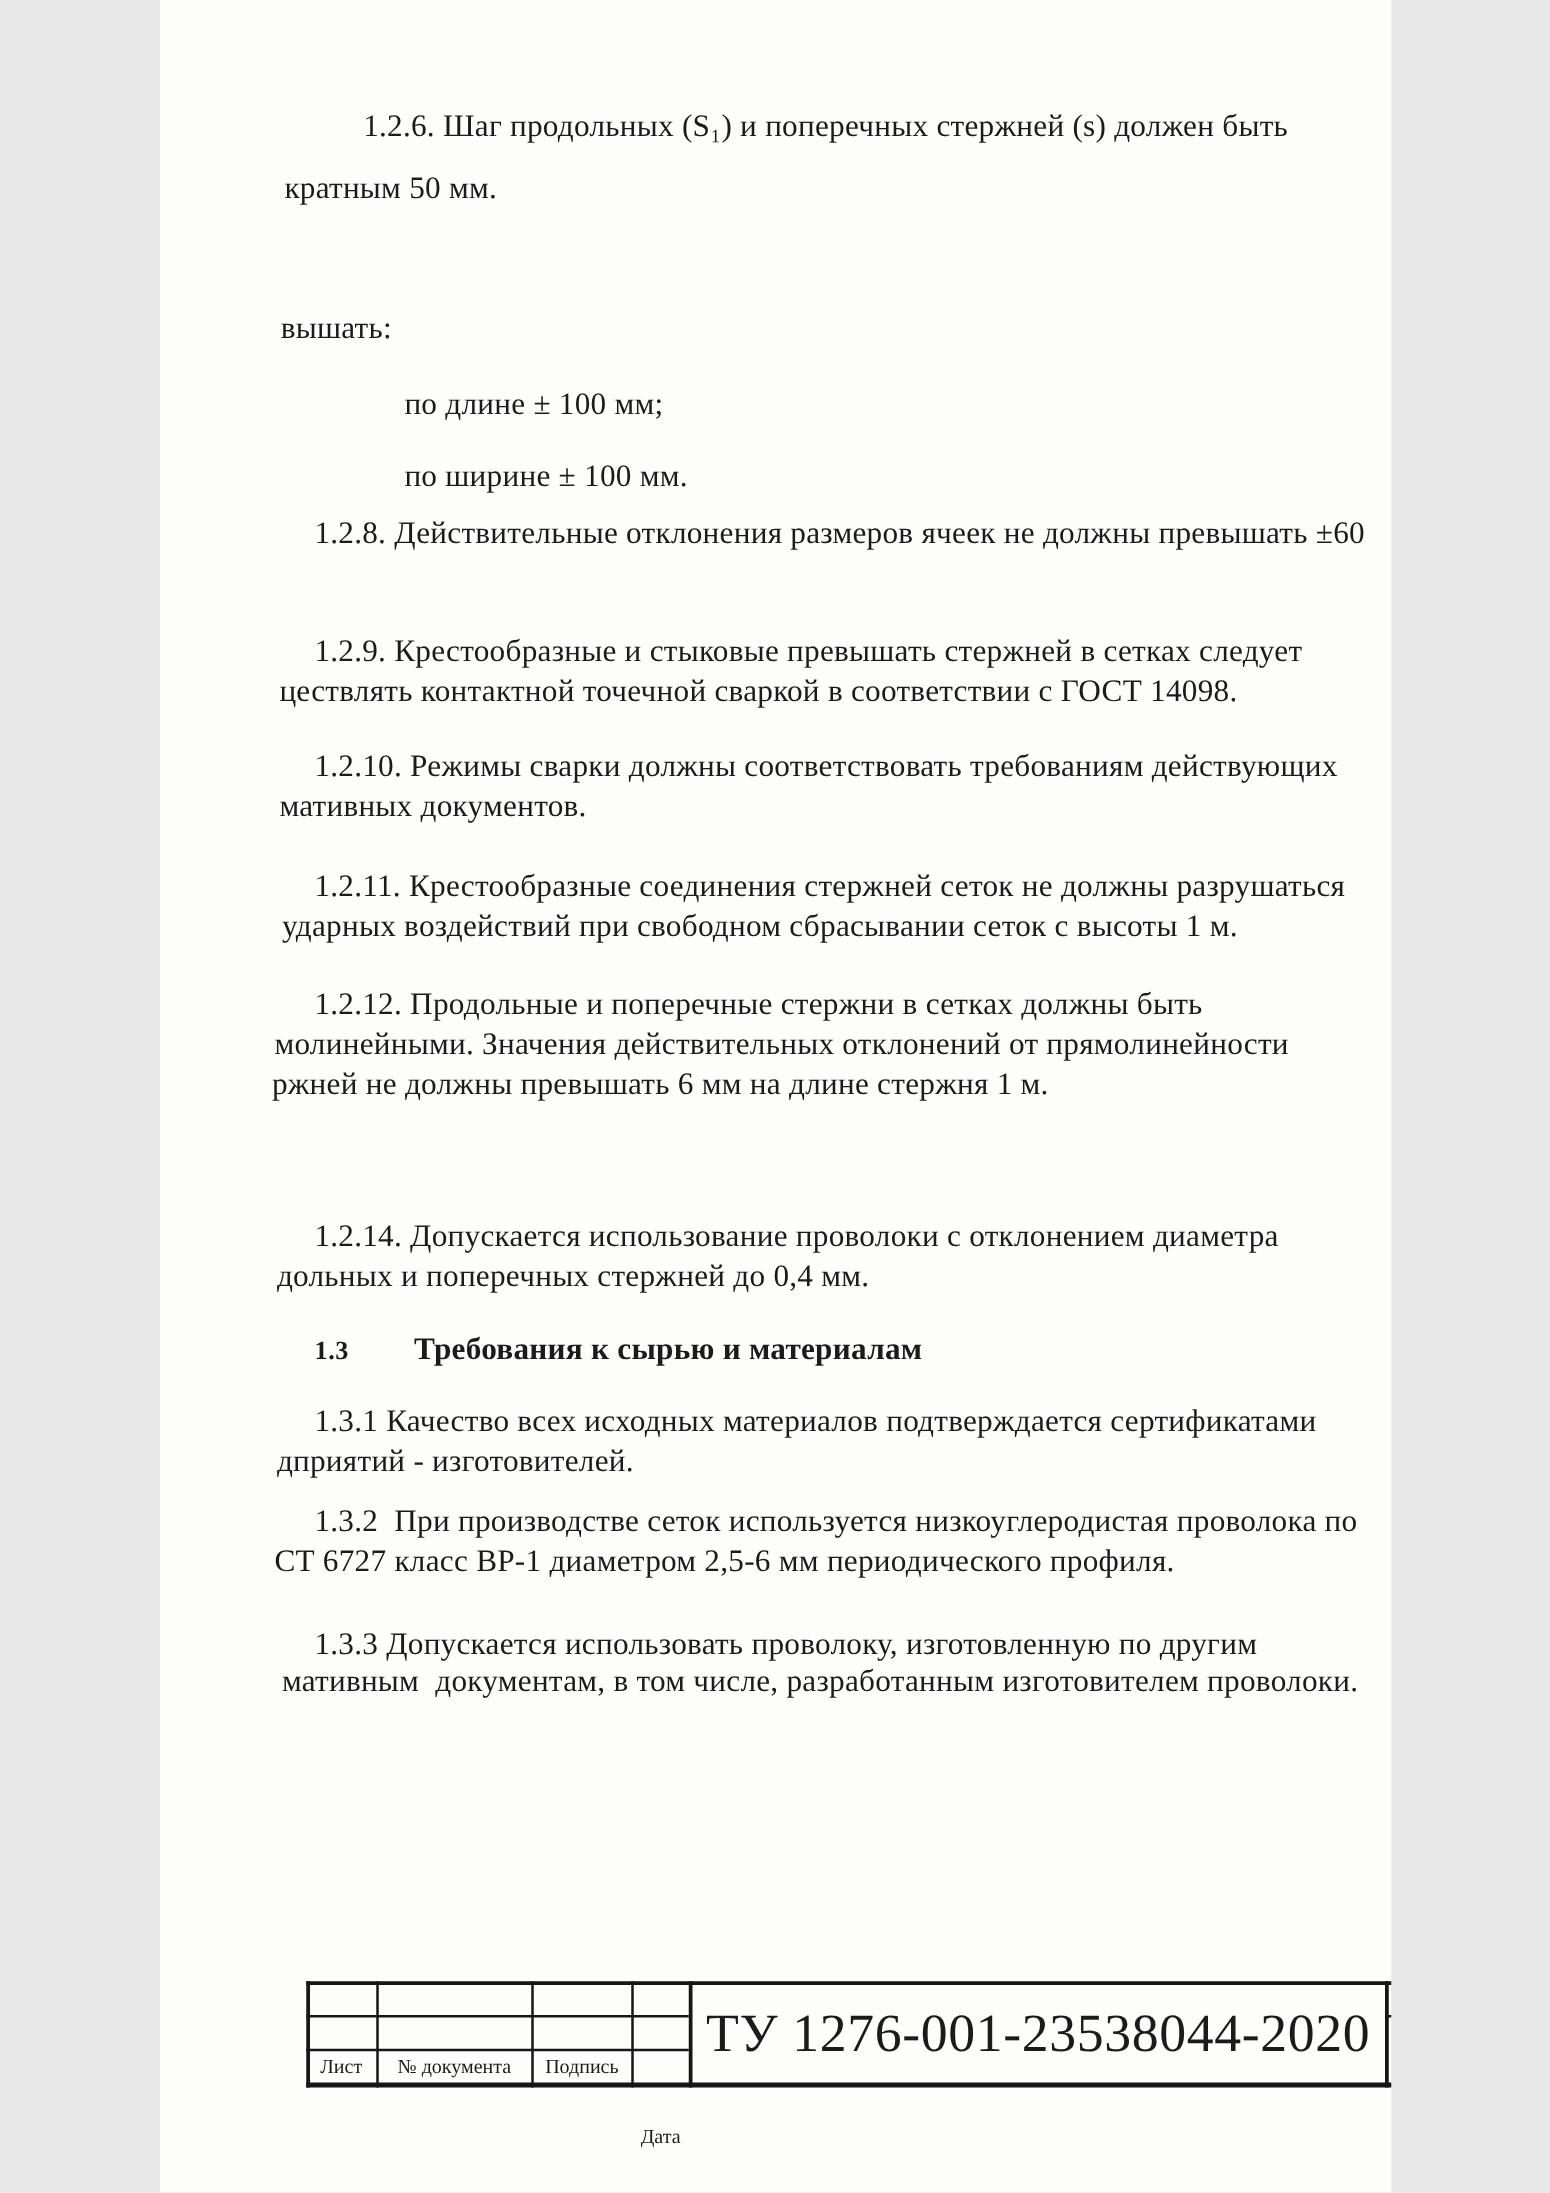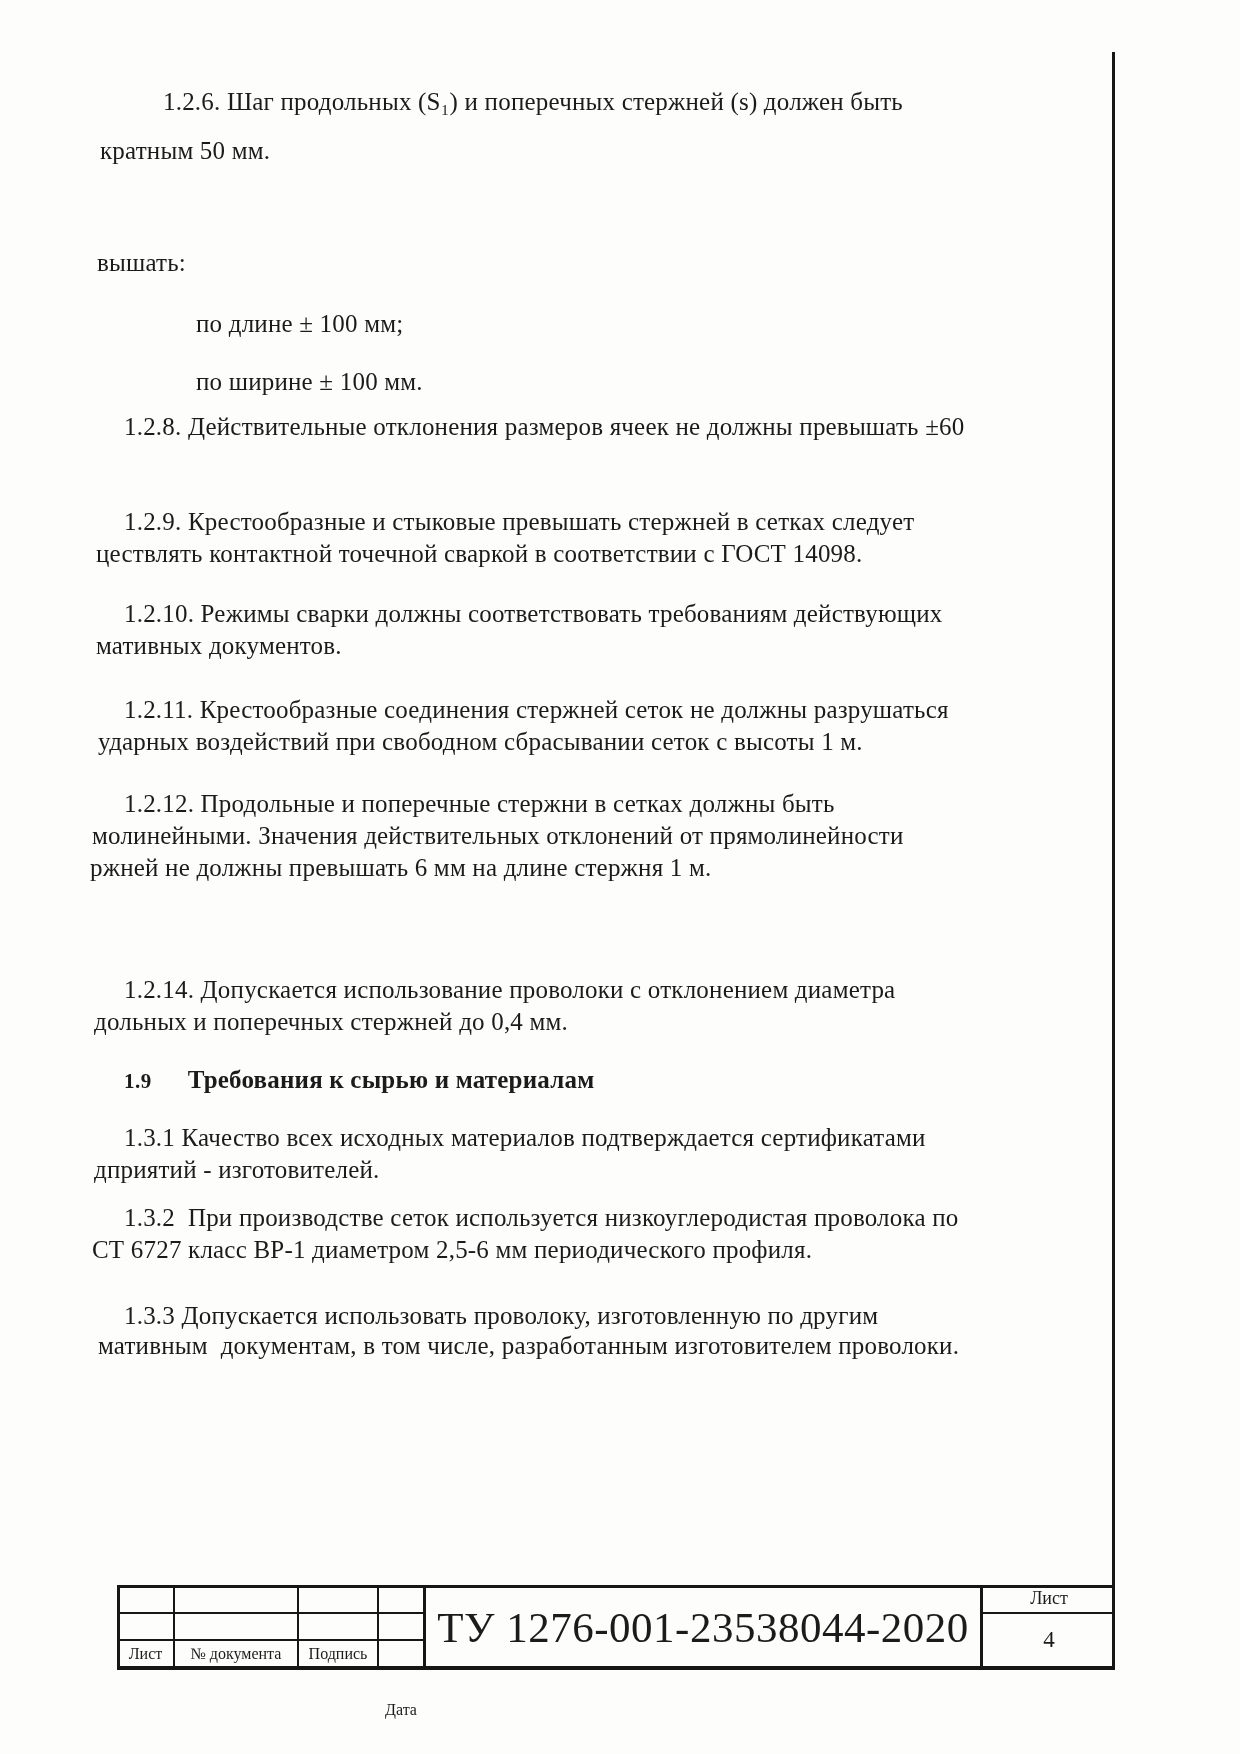--- a/index.html
+++ b/index.html
@@ -1,18 +1,18 @@
 <!DOCTYPE html>
 <html><head>
 <meta charset="utf-8">
 <style>
   html,body { margin:0; padding:0; background:#e8e8e8; }
   .page {
     position:relative;
-    width:1240px; height:1754px;
+    width:985px; height:1754px;
     margin:0 auto;
     background:#fdfdfc;
     font-family:"Liberation Serif","DejaVu Serif",serif;
     color:#1b1b1b;
     overflow:hidden;
   }
   .line {
     position:absolute;
     font-size:25px;
     line-height:28px;
@@ -20,21 +20,21 @@
     letter-spacing:0.2px;
   }
   .heading {
     position:absolute;
     display:flex;
     align-items:baseline;
     font-weight:bold;
     white-space:pre;
   }
   .heading .num   { font-size:21px; letter-spacing:0.5px; }
-  .heading .title { font-size:25px; margin-left:36px; letter-spacing:0.2px; }
+  .heading .title { font-size:25px; margin-left:52px; letter-spacing:0.2px; }
   .vline,.hline { position:absolute; background:#161616; }
   .fcell {
     position:absolute;
     display:flex; align-items:center; justify-content:center;
     white-space:nowrap;
     overflow:hidden;
   }
   .fcell.small { font-size:16px; }
   .docnum { font-size:43px; letter-spacing:0.5px; }
   .sheetlbl { font-size:18px; }
@@ -67,21 +67,21 @@
 
   <div class="line" style="left:124px; top:790px;">1.2.12. Продольные и поперечные стержни в сетках должны быть</div>
   <div class="line" style="left:92px;  top:822px;">молинейными. Значения действительных отклонений от прямолинейности</div>
   <div class="line" style="left:90px;  top:854px;">ржней не должны превышать 6 мм на длине стержня 1 м.</div>
 
 
   <div class="line" style="left:124px; top:976px;">1.2.14. Допускается использование проволоки с отклонением диаметра</div>
   <div class="line" style="left:94px;  top:1008px;">дольных и поперечных стержней до 0,4 мм.</div>
 
   <div class="heading" style="left:124px; top:1066px;">
-    <span class="num">1.9</span>
+    <span class="num">1.3</span>
     <span class="title">Требования к сырью и материалам</span>
   </div>
 
   <div class="line" style="left:124px; top:1124px;">1.3.1 Качество всех исходных материалов подтверждается сертификатами</div>
   <div class="line" style="left:94px;  top:1156px;">дприятий - изготовителей.</div>
 
   <div class="line" style="left:124px; top:1204px;">1.3.2  При производстве сеток используется низкоуглеродистая проволока по</div>
   <div class="line" style="left:92px;  top:1236px;">СТ 6727 класс ВР-1 диаметром 2,5-6 мм периодического профиля.</div>
 
   <div class="line" style="left:124px; top:1290px;margin-top:12px;">1.3.3 Допускается использовать проволоку, изготовленную по другим</div>

